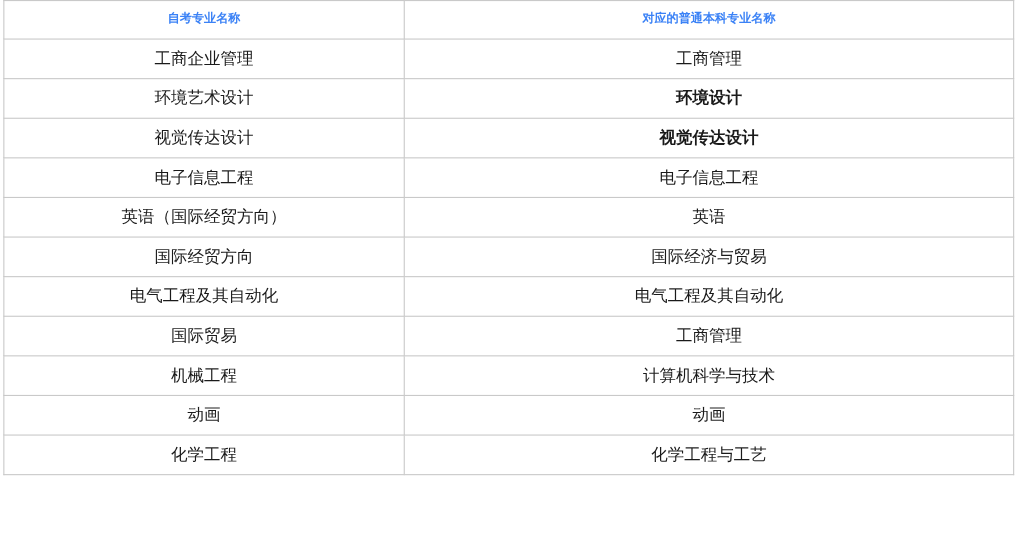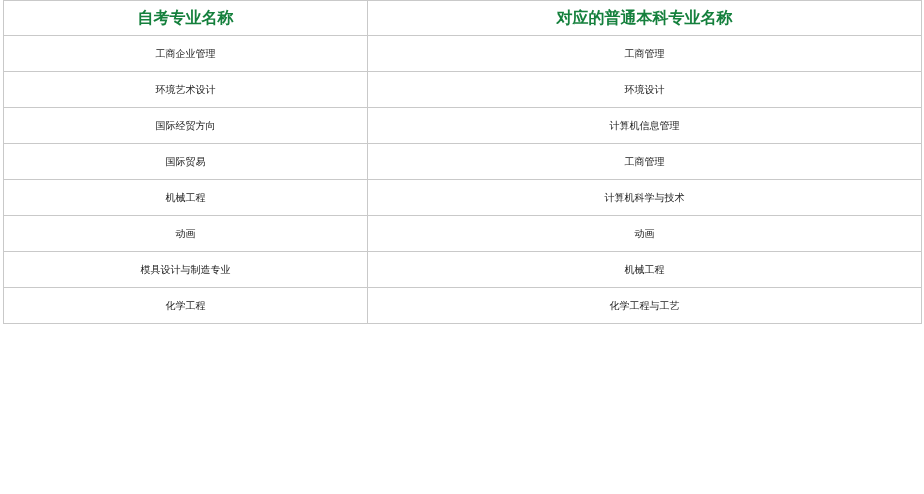--- a/index.html
+++ b/index.html
@@ -26,37 +26,37 @@
   }
   table.major-table col.col-left { width: 364px; }
   table.major-table col.col-right { width: 554px; }
   table.major-table th,
   table.major-table td {
     border: 1px solid #c9c9c9;
     text-align: center;
     vertical-align: middle;
     height: 35px;
     padding: 0 6px;
-    font-size: 10px;
+    font-size: 15px;
     line-height: 1.2;
     white-space: nowrap;
     overflow: hidden;
   }
   table.major-table thead th {
     font-weight: bold;
-    font-size: 16px;
+    font-size: 11px;
     height: 34px;
-    color: #15803d;
+    color: #3b82f6;
   }
   table.major-table tbody td {
     font-weight: normal;
     color: #1a1a1a;
   }
   table.major-table tbody tr td.emphasis {
-    font-weight: normal;
+    font-weight: bold;
   }
 </style>
 </head>
 <body>
 
 <div class="table-wrap">
   <table class="major-table">
     <colgroup>
       <col class="col-left">
       <col class="col-right">
@@ -70,38 +70,50 @@
     <tbody>
         <tr>
           <td>工商企业管理</td>
           <td>工商管理</td>
         </tr>
         <tr>
           <td>环境艺术设计</td>
           <td class="emphasis">环境设计</td>
         </tr>
         <tr>
+          <td>视觉传达设计</td>
+          <td class="emphasis">视觉传达设计</td>
+        </tr>
+        <tr>
+          <td>电子信息工程</td>
+          <td>电子信息工程</td>
+        </tr>
+        <tr>
+          <td>英语（国际经贸方向）</td>
+          <td>英语</td>
+        </tr>
+        <tr>
           <td>国际经贸方向</td>
-          <td>计算机信息管理</td>
+          <td>国际经济与贸易</td>
+        </tr>
+        <tr>
+          <td>电气工程及其自动化</td>
+          <td>电气工程及其自动化</td>
         </tr>
         <tr>
           <td>国际贸易</td>
           <td>工商管理</td>
         </tr>
         <tr>
           <td>机械工程</td>
           <td>计算机科学与技术</td>
         </tr>
         <tr>
           <td>动画</td>
           <td>动画</td>
         </tr>
         <tr>
-          <td>模具设计与制造专业</td>
-          <td>机械工程</td>
-        </tr>
-        <tr>
           <td>化学工程</td>
           <td>化学工程与工艺</td>
         </tr>
       </tbody>
   </table>
 </div>
 
 </body></html>

